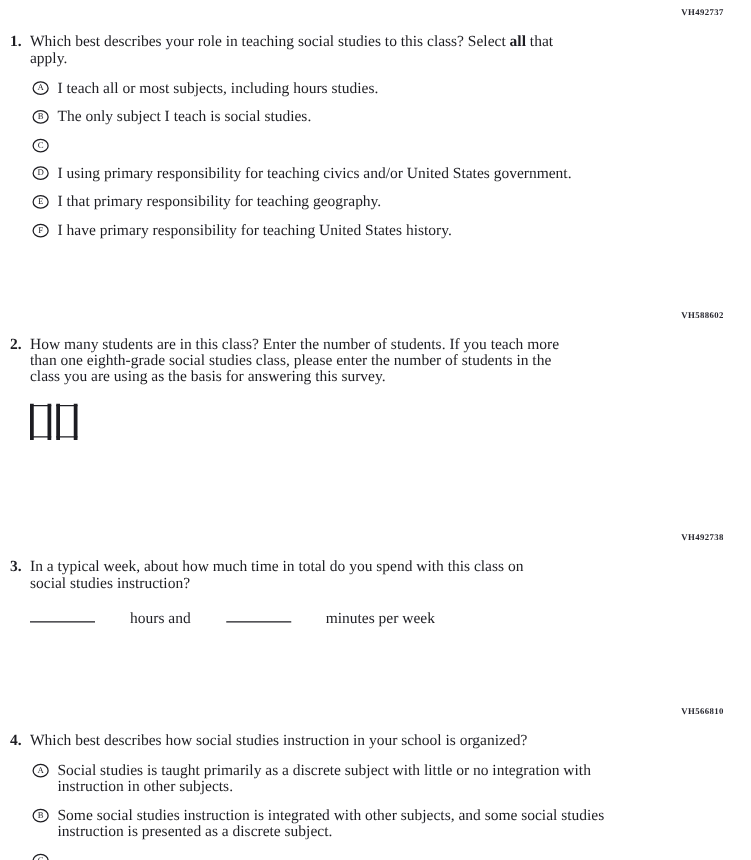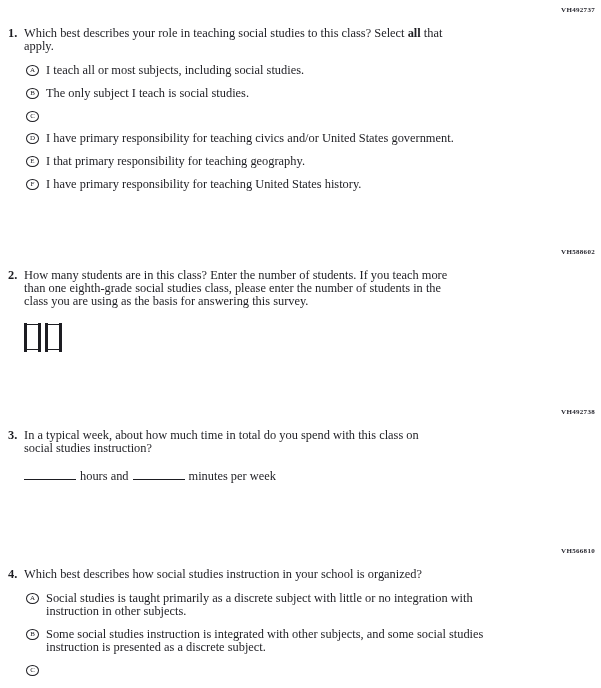--- a/index.html
+++ b/index.html
@@ -9,21 +9,21 @@
     height: 688px;
     font-family: "Liberation Serif", "DejaVu Serif", serif;
     color: #1d1d22;
     font-size: 12.4px;
     line-height: 13px;
     padding: 6px 0 0 8px;
     overflow: hidden;
   }
   .code {
     text-align: right;
-    padding-right: 6px;
+    padding-right: 22px;
     font-size: 7px;
     line-height: 8px;
     font-weight: 600;
     letter-spacing: 0.3px;
     color: #26262e;
   }
   .question {
     display: flex;
     margin-top: 13px;
   }
@@ -76,59 +76,59 @@
     bottom: -2.5px;
     width: 3px;
     background: #1d1d22;
   }
   .digit-box::before { left: 0; }
   .digit-box::after { right: 0; }
   
   .fill-row {
     display: flex;
     align-items: baseline;
-    gap: 4px;
+    gap: 28px;
     margin-top: 13px;
   }
   .blank {
     width: 52px;
     height: 12px;
     border-bottom: 1.2px solid #1d1d22;
   }
   
   #sec2 { margin-top: 47px; }
-  #sec3 { margin-top: 58px; }
+  #sec3 { margin-top: 76px; }
   #sec4 { margin-top: 64px; }
   .bold { font-weight: bold; text-align: center; }
 </style>
 </head>
 <body>
 
 <section id="sec1">
   <div class="code">VH492737</div>
   <div class="question">
     <div class="qnum">1.</div>
     <div class="qbody">
       <div class="prompt"><span>Which best describes your role in teaching social studies to this class? Select </span><span class="bold">all</span><span> that
 apply.</span></div>
       <div class="options">
         <div class="option-row">
           <span class="bubble">A</span>
-          <span class="option-text">I teach all or most subjects, including social studies.</span>
+          <span class="option-text">I teach all or most subjects, including hours studies.</span>
         </div>
         <div class="option-row">
           <span class="bubble">B</span>
           <span class="option-text">The only subject I teach is social studies.</span>
         </div>
         <div class="option-row">
           <span class="bubble">C</span>
         </div>
         <div class="option-row">
           <span class="bubble">D</span>
-          <span class="option-text">I have primary responsibility for teaching civics and/or United States government.</span>
+          <span class="option-text">I using primary responsibility for teaching civics and/or United States government.</span>
         </div>
         <div class="option-row">
           <span class="bubble">E</span>
           <span class="option-text">I that primary responsibility for teaching geography.</span>
         </div>
         <div class="option-row">
           <span class="bubble">F</span>
           <span class="option-text">I have primary responsibility for teaching United States history.</span>
         </div>
       </div>

